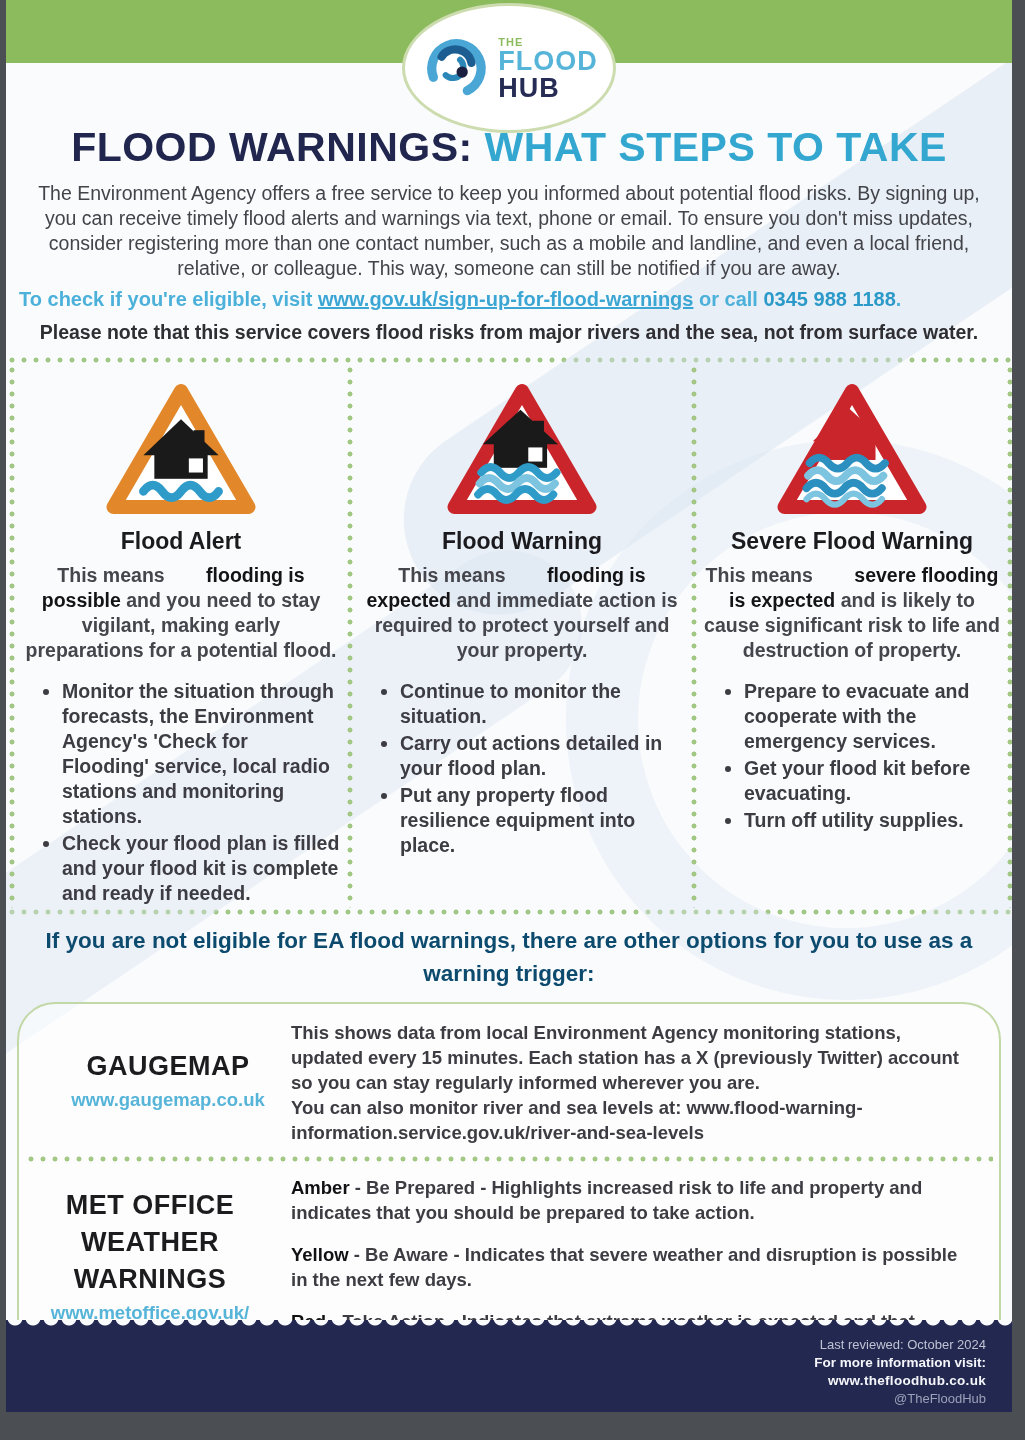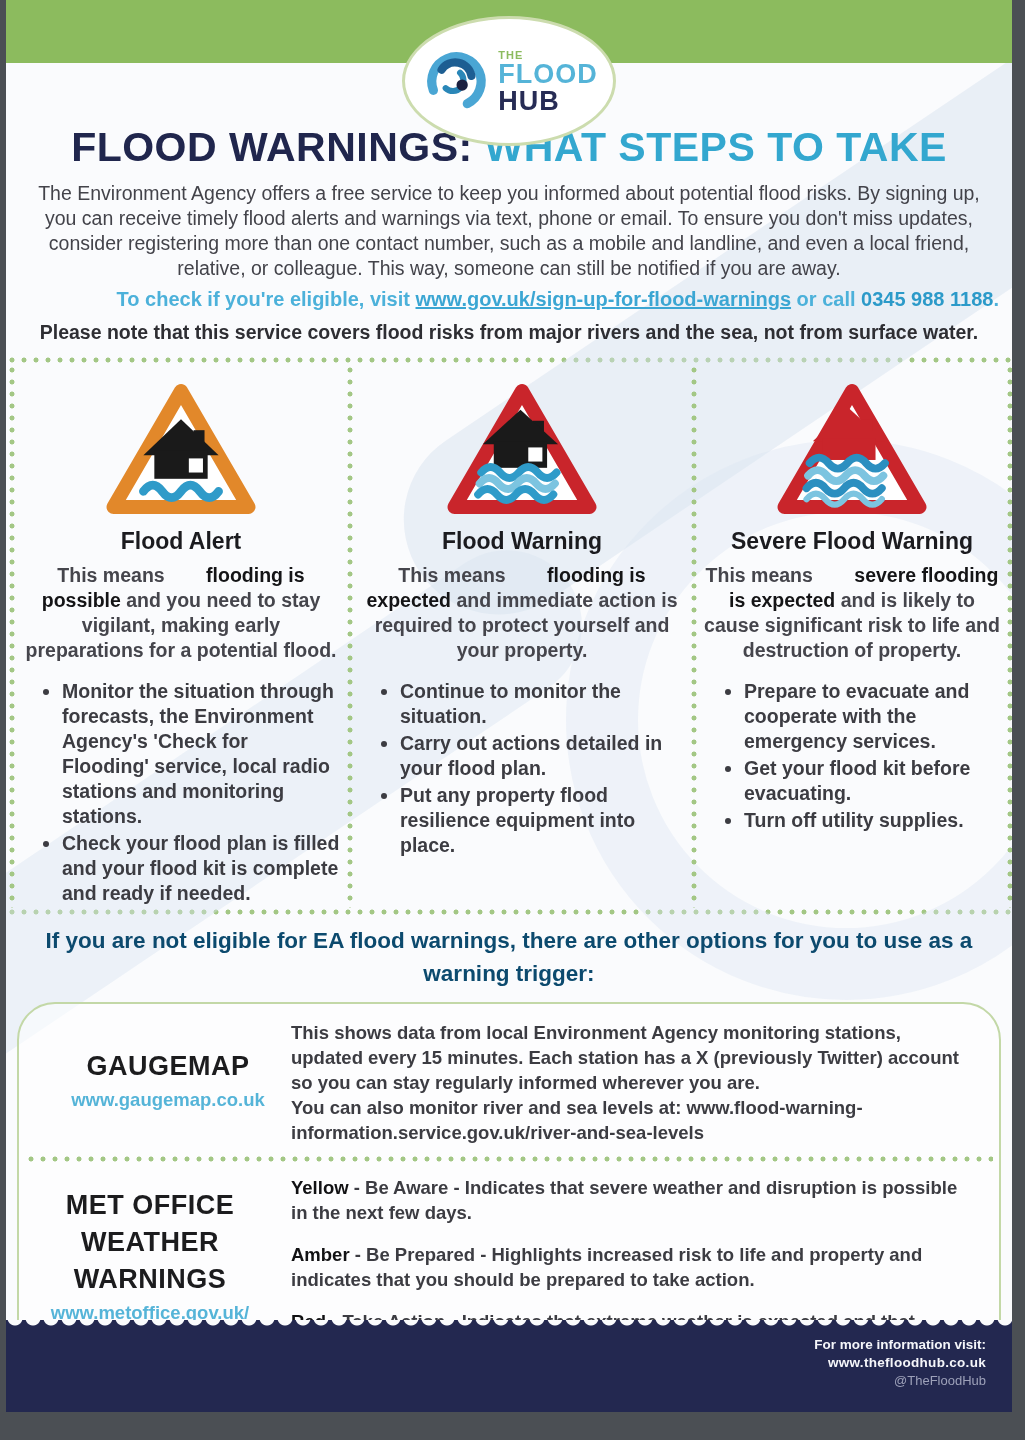--- a/index.html
+++ b/index.html
@@ -9,33 +9,33 @@
   .doc { position:absolute; left:6px; top:0; width:1006px; height:1412px; background:#fafbfd; overflow:hidden; }
 
   
   .swirl { position:absolute; pointer-events:none; }
   .swirl-band1 { width:1100px; height:190px; background:rgba(213,224,238,0.45); transform:rotate(-34deg); top:170px; left:320px; border-radius:120px; }
   .swirl-band2 { width:900px; height:150px; background:rgba(216,227,240,0.40); transform:rotate(-34deg); top:760px; left:-260px; border-radius:110px; }
   .swirl-ring { width:560px; height:560px; border:72px solid rgba(219,229,241,0.38); border-radius:50%; top:440px; left:560px; }
 
   
   .greenbar { position:relative; height:63px; background:#8cbb5e; z-index:2; }
-  .logo-circle { position:absolute; left:50%; transform:translateX(-50%); top:16px; width:214px; height:130px;
+  .logo-circle { position:absolute; left:50%; transform:translateX(-50%); top:3px; width:214px; height:130px;
     background:#ffffff; border:3px solid #ccdcae; border-radius:50%; z-index:3;
     display:flex; align-items:center; justify-content:center; gap:6px; }
   .logo-text { line-height:1; padding-top:2px; }
   .logo-the { display:block; color:#8cbb5e; font-size:11px; font-weight:bold; letter-spacing:1px; }
   .logo-flood { display:block; color:#55b4d8; font-size:27px; font-weight:bold; letter-spacing:1px; }
   .logo-hub { display:block; color:#272c55; font-size:27px; font-weight:bold; letter-spacing:1px; }
 
   
   .title { margin-top:61px; text-align:center; font-size:41px; font-weight:bold; color:#20264d; letter-spacing:0.5px; position:relative; z-index:1; }
   .title .cyan { color:#33a7cf; }
   .intro { margin:10px auto 0; width:960px; text-align:center; font-size:19.5px; line-height:25px; font-weight:normal; color:#43434a; position:relative; }
-  .eligible { margin:7px auto 0; width:980px; text-align:right; font-size:20px; font-weight:bold; color:#4cb1da; position:relative; }
+  .eligible { margin:7px auto 0; width:980px; text-align:left; font-size:20px; font-weight:bold; color:#4cb1da; position:relative; }
   .eligible a { color:#3ba6d3; text-decoration:underline; }
   .eligible .phone { color:#2c9ac9; }
   .note { margin:10px auto 0; width:960px; text-align:center; font-size:19.5px; font-weight:bold; color:#2e2e33; position:relative; }
 
   
   .dots-h { height:8px; background-image:radial-gradient(circle, #a3c785 2.2px, transparent 2.8px);
     background-size:12px 8px; background-repeat:repeat-x; background-position:0 center; }
   .dots-v { width:8px; background-image:radial-gradient(circle, #a3c785 2.2px, transparent 2.8px);
     background-size:8px 12px; background-repeat:repeat-y; background-position:center 0; }
   .top-dots { margin-top:12px; }
@@ -192,30 +192,31 @@
       </div>
 
       <div class="dots-h ib-dots"></div>
 
       <div class="ib-row met-row">
         <div class="ib-left">
           <div class="org-name">MET OFFICE WEATHER WARNINGS</div>
           <a href="#" class="org-url">www.metoffice.gov.uk/ public/weather/warnings</a>
         </div>
         <div class="ib-right">
+          <p><strong>Amber</strong><span> - Be Prepared - Highlights increased risk to life and property and indicates that you should be prepared to take action.</span></p>
           <p><strong>Yellow</strong><span> - Be Aware - Indicates that severe weather and disruption is possible in the next few days.</span></p>
-          <p><strong>Amber</strong><span> - Be Prepared - Highlights increased risk to life and property and indicates that you should be prepared to take action.</span></p>
           <p><strong>Red</strong><span> - Take Action - Indicates that extreme weather is expected and that damage is likely so you should follow safety advice.</span></p>
         </div>
       </div>
     </div>
 
     <div class="footer">
       <div class="scallop"></div>
       <div class="footer-body">
+        <div class="f-line1">Last reviewed: October 2024</div>
         <div class="f-line2">For more information visit:</div>
         <div class="f-line3">www.thefloodhub.co.uk</div>
         <div class="f-line4">@TheFloodHub</div>
       </div>
     </div>
 
   </div>
 </div>
 
 </body></html>

